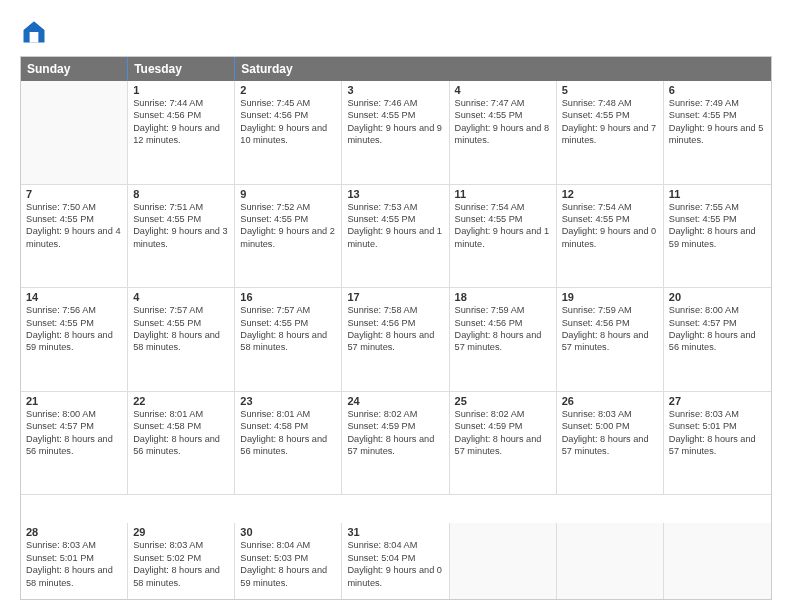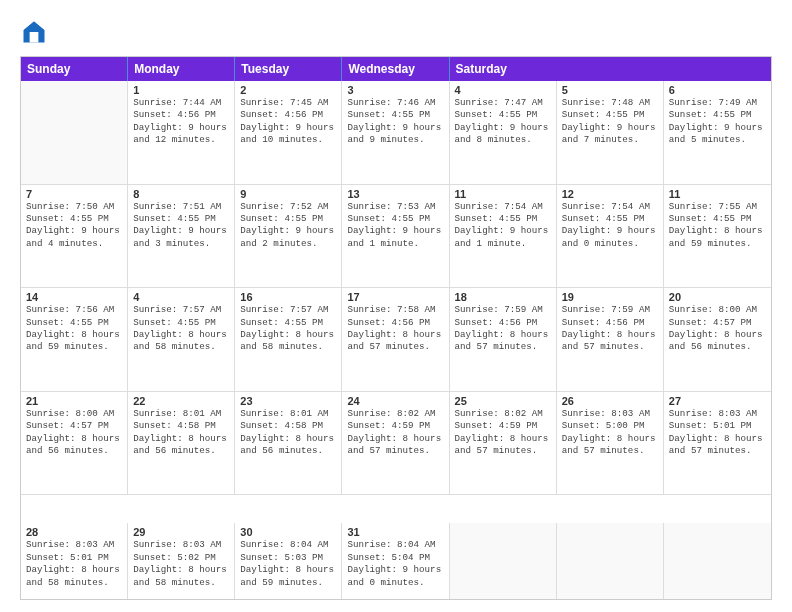--- a/index.html
+++ b/index.html
@@ -62,21 +62,21 @@
     }
     .calendar {
       flex: 1;
       display: flex;
       flex-direction: column;
       border: 1px solid #ccc;
     }
     .cal-header {
       display: grid;
       grid-template-columns: repeat(7, 1fr);
-      background: #6d28d9;
+      background: #737373;
     }
     .cal-header-cell {
       color: #fff;
       font-size: 12px;
       font-weight: bold;
       padding: 5px 6px;
       text-align: left;
       border-right: 1px solid #4a8dd5;
     }
     .cal-header-cell:last-child { border-right: none; }
@@ -105,21 +105,20 @@
       font-size: 11px;
       font-weight: bold;
       color: #333;
       display: block;
       margin-bottom: 1px;
     }
     .cell-info {
       line-height: 1.35;
       font-size: 9.2px;
       color: #444;
-      font-family: Liberation Mono, monospace;
     }
   </style>
 </head>
 <body>
 
 <div class="page">
   <div class="header">
     <div class="logo">
       <svg class="logo-icon" viewBox="0 0 32 32">
         <polygon points="16,4 28,14 28,28 4,28 4,14" fill="#1a6abf"></polygon>
@@ -133,23 +132,21 @@
     </div>
     <div class="title-block">
       <div class="month-year"></div>
       <div class="location"></div>
     </div>
   </div>
 
   <div class="calendar">
     <div class="cal-header">
     <div class="cal-header-cell">Sunday</div>
-        <div class="cal-header-cell">Monday</div>
         <div class="cal-header-cell">Tuesday</div>
-        <div class="cal-header-cell">Wednesday</div>
         <div class="cal-header-cell">Saturday</div>
       </div>
     <div class="cal-body">
     <div class="cal-row">
           <div class="cal-cell empty"></div>
           <div class="cal-cell">
             <span class="day-num">1</span>
             <div class="cell-info">Sunrise: 7:44 AM<br>Sunset: 4:56 PM<br>Daylight: 9 hours and 12 minutes.</div>
           </div>
           <div class="cal-cell">

